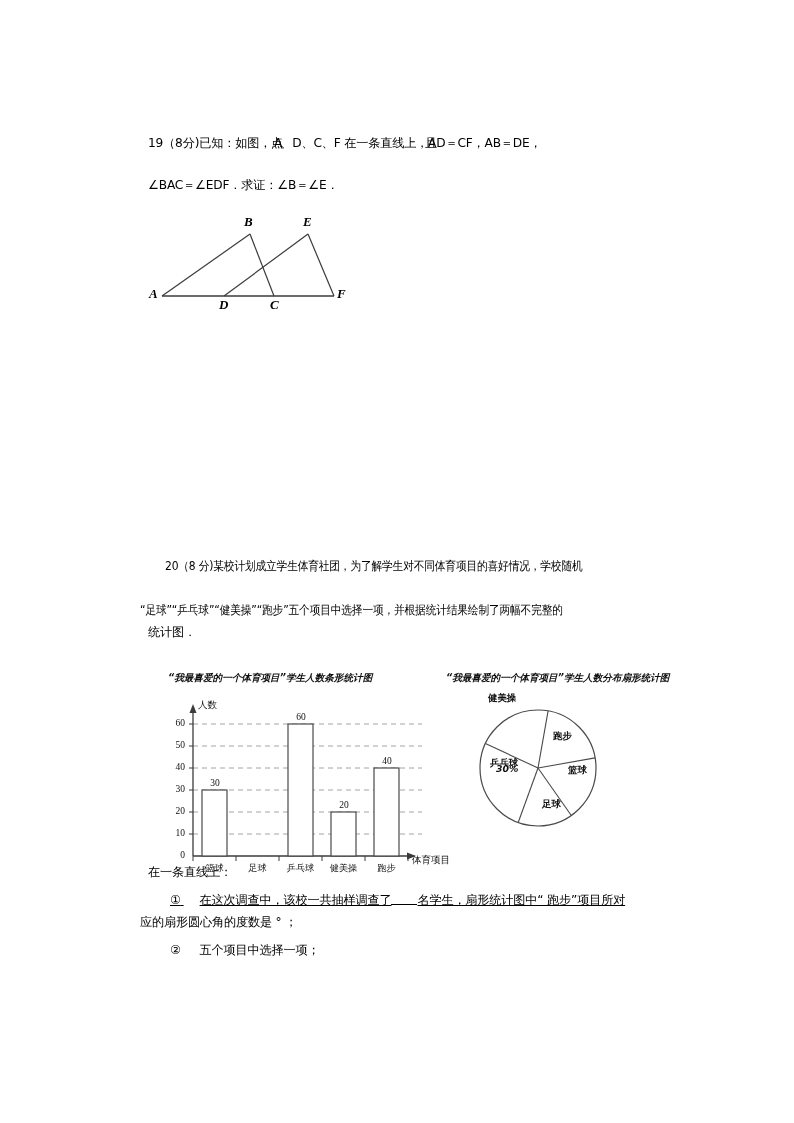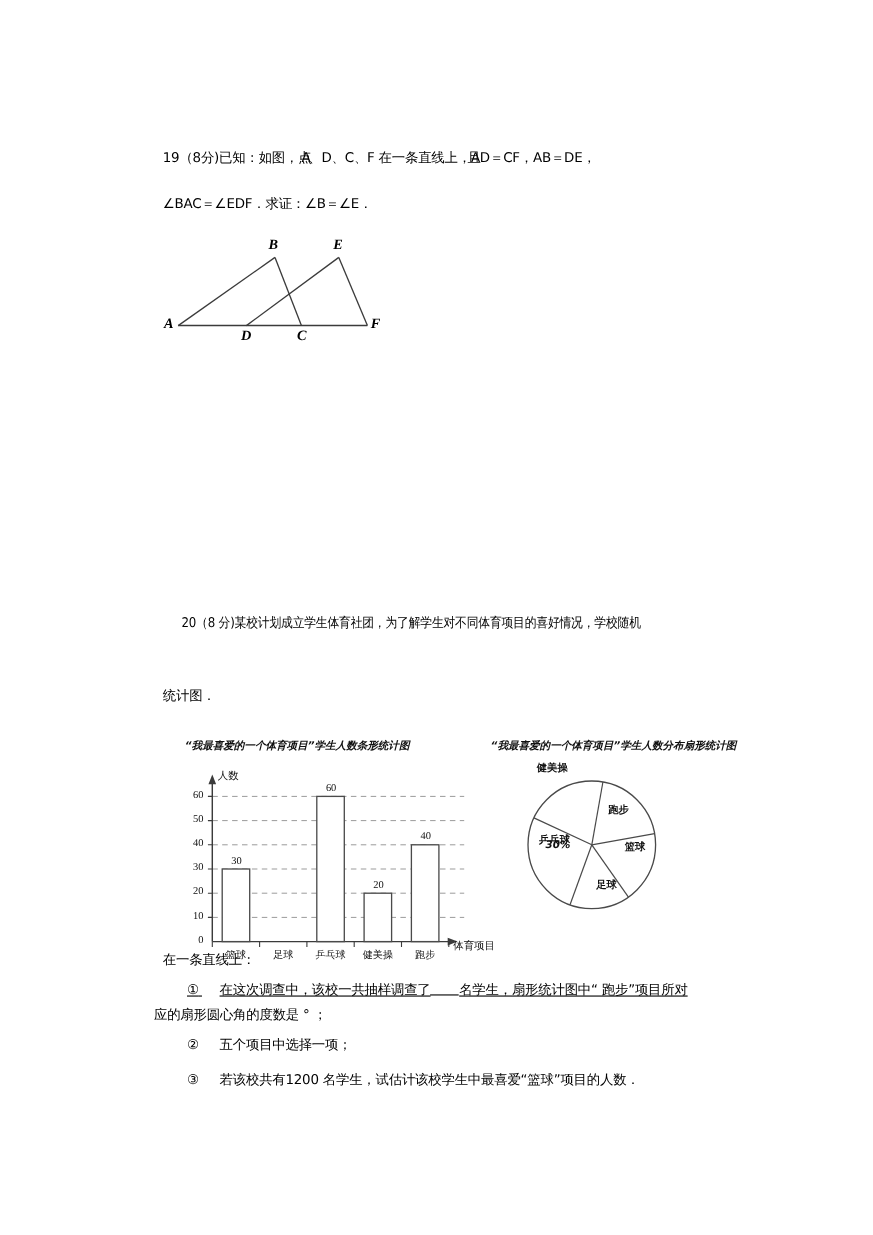--- a/index.html
+++ b/index.html
@@ -165,20 +165,23 @@
     <span class="geo-label" style="left:96px; top:10px;">B</span>
     <span class="geo-label" style="left:122px; top:93px;">C</span>
     <span class="geo-label" style="left:71px; top:93px;">D</span>
     <span class="geo-label" style="left:155px; top:10px;">E</span>
     <span class="geo-label" style="left:189px; top:82px;">F</span>
   </div>
 
   <div class="qline" style="left:165px; top:515px; width:520px;">
     <span class="cjk squeeze2">20（8  分)某校计划成立学生体育社团，为了解学生对不同体育项目的喜好情况，学校随机</span>
   </div>
+  <div class="qline" style="left:140px; top:559px; width:530px;">
+    <span class="cjk squeeze2">“足球”“乒乓球”“健美操”“跑步”五个项目中选择一项，并根据统计结果绘制了两幅不完整的</span>
+  </div>
   <div class="qline cjk" style="left:148px; top:581px;">统计图．</div>
 
   <div class="chart-wrap">
 
     <div class="chart-title" style="left:18px; top:0px;">“我最喜爱的一个体育项目”学生人数条形统计图</div>
     <div class="chart-title" style="left:296px; top:0px;">“我最喜爱的一个体育项目”学生人数分布扇形统计图</div>
 
     <div class="bar-chart">
       <svg width="300" height="168" viewBox="0 0 300 168">
 
@@ -287,18 +290,14 @@
     <span class="cjk">①</span>
     <span class="cjk" style="margin-left:16px;">在这次调查中，该校一共抽样调查了</span><span class="blank-line"></span><span class="cjk">名学生，扇形统计图中“ 跑步”项目所对</span>
   </div>
   <div class="qline cjk" style="left:140px; top:871px;">应的扇形圆心角的度数是    °  ；</div>
 
   <div class="qline" style="left:170px; top:899px;">
     <span class="cjk">②</span>
     <span class="cjk" style="margin-left:16px;">五个项目中选择一项；</span>
   </div>
 
-  <div class="qline" style="left:170px; top:930px;">
-    <span class="cjk">③</span>
-    <span class="cjk" style="margin-left:16px;">若该校共有1200 名学生，试估计该校学生中最喜爱“篮球”项目的人数．</span>
-  </div>
 
 </div>
 
 </body></html>

